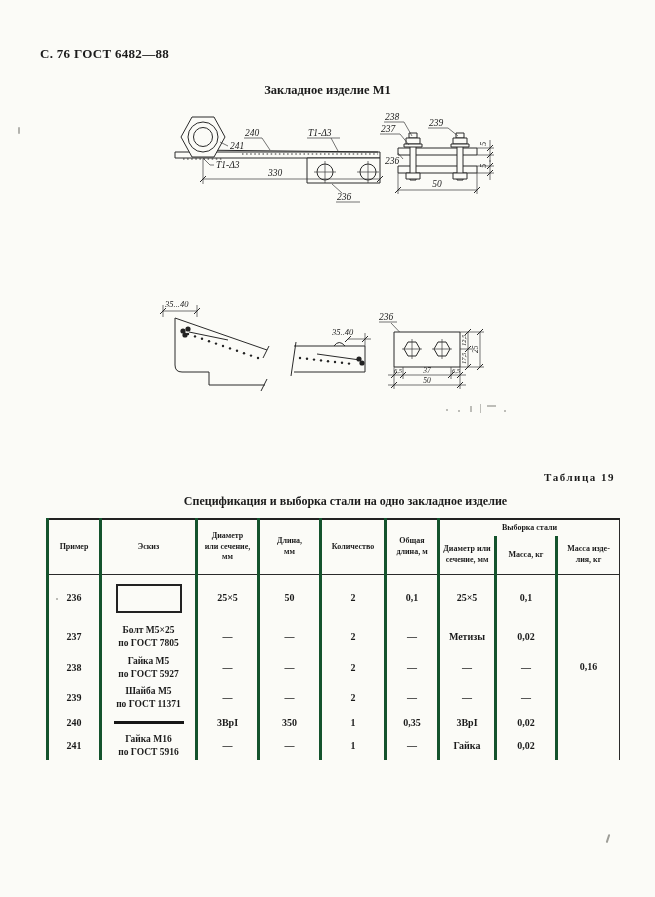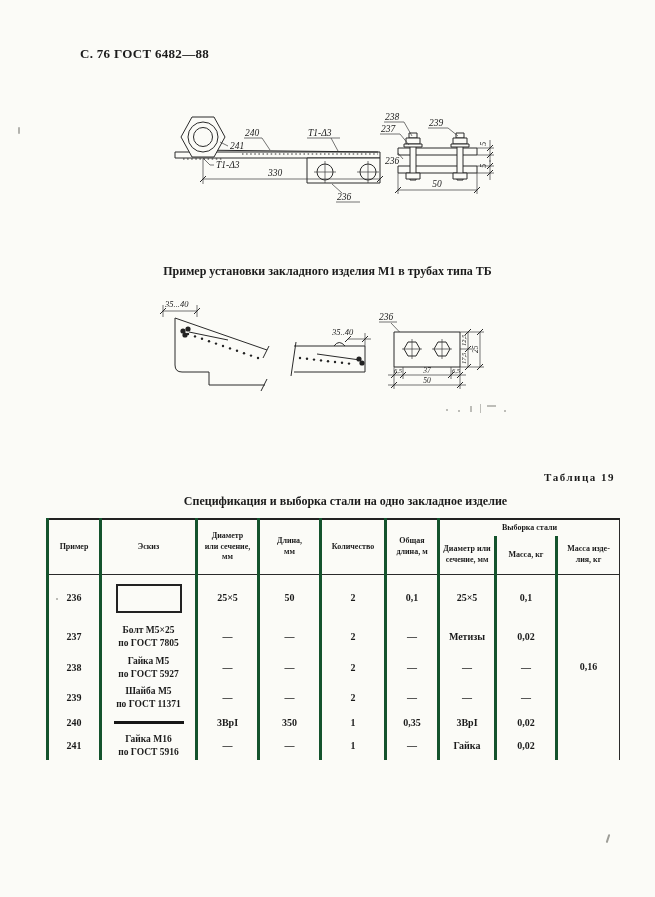--- a/index.html
+++ b/index.html
@@ -2,21 +2,21 @@
 <html><head>
 <meta charset="utf-8">
 <style>
   html,body{margin:0;padding:0;background:#e8e8e4;}
   .page{
     position:relative;width:655px;height:897px;margin:0 auto;
     background:#fbfbf7;color:#1b1b1b;
     font-family:"Liberation Serif",serif;overflow:hidden;
   }
   .abs{position:absolute;}
-  .doc-header{left:40px;top:46px;font-size:13px;font-weight:700;letter-spacing:.3px;margin-left:40px;}
+  .doc-header{left:40px;top:46px;font-size:13px;font-weight:700;letter-spacing:.3px;}
   .fig-title{left:0;right:0;top:83px;text-align:center;font-size:12.5px;font-weight:700;}
   .fig2-title{left:0;right:0;top:264px;text-align:center;font-size:12px;font-weight:700;}
   .fig-caption{left:0;right:0;top:401px;text-align:center;font-size:11px;font-weight:700;}
   .table-marker{right:40px;top:471px;font-size:11px;font-weight:700;letter-spacing:1.5px;text-align:right;}
   .table-title{left:0;right:0;top:494px;text-align:center;font-size:12px;font-weight:700;margin-left:36px;}
 
   svg{position:absolute;overflow:visible;}
   svg *{vector-effect:non-scaling-stroke;}
   .ln{stroke:#2a2a2a;stroke-width:1;fill:none;}
   .lnthin{stroke:#3a3a3a;stroke-width:.7;fill:none;}
@@ -48,20 +48,21 @@
   .smudge{position:absolute;left:440px;top:402px;width:80px;height:12px;opacity:.55;}
   .smudge i{position:absolute;background:#8b8b85;}
 </style>
 </head>
 <body>
 
 <div class="page">
 
   <div class="abs doc-header">С. 76 ГОСТ 6482—88</div>
 
+  <div class="abs fig-title">Закладное изделие М1</div>
 
   <svg class="abs" style="left:150px;top:98px;" width="355" height="115" viewBox="0 0 355 115">
 
     <g>
       <rect class="ln fillw" x="25" y="54" width="205" height="6"></rect>
       <line class="ln" x1="40" y1="52" x2="228" y2="54" stroke-width="1.6"></line>
       <line class="dash" x1="92" y1="56" x2="228" y2="56"></line>
       <line class="dash" x1="33" y1="61" x2="73" y2="61"></line>
       <polygon class="ln fillw" points="31,39 42,19 64,19 75,39 64,59 42,59"></polygon>
       <circle class="ln fillw" cx="53" cy="39" r="15"></circle>
@@ -138,21 +139,20 @@
       <line class="lnthin" x1="230" y1="36" x2="250" y2="36"></line>
       <line class="lnthin" x1="250" y1="36" x2="259" y2="47"></line>
       <text x="279" y="28">239</text>
       <line class="lnthin" x1="278" y1="30" x2="298" y2="30"></line>
       <line class="lnthin" x1="298" y1="30" x2="308" y2="38"></line>
       <text x="235" y="66">236</text>
       <line class="lnthin" x1="253" y1="61" x2="248" y2="55"></line>
     </g>
   </svg>
 
-  <div class="abs fig2-title">Пример установки закладного изделия М1 в трубах типа ТБ</div>
 
   <svg class="abs" style="left:148px;top:288px;" width="365" height="125" viewBox="0 0 365 125">
 
     <g>
       <line class="ln" x1="27" y1="30" x2="119" y2="62"></line>
       <path class="ln" d="M27,30 L27,77 Q27,84 34,84 L61,84 L61,97 L117,97"></path>
       <line class="ln" x1="121" y1="58" x2="115" y2="70"></line>
       <line class="ln" x1="119" y1="91" x2="113" y2="103"></line>
       <g class="filld">
         <circle cx="40" cy="46" r="1.2"></circle>

